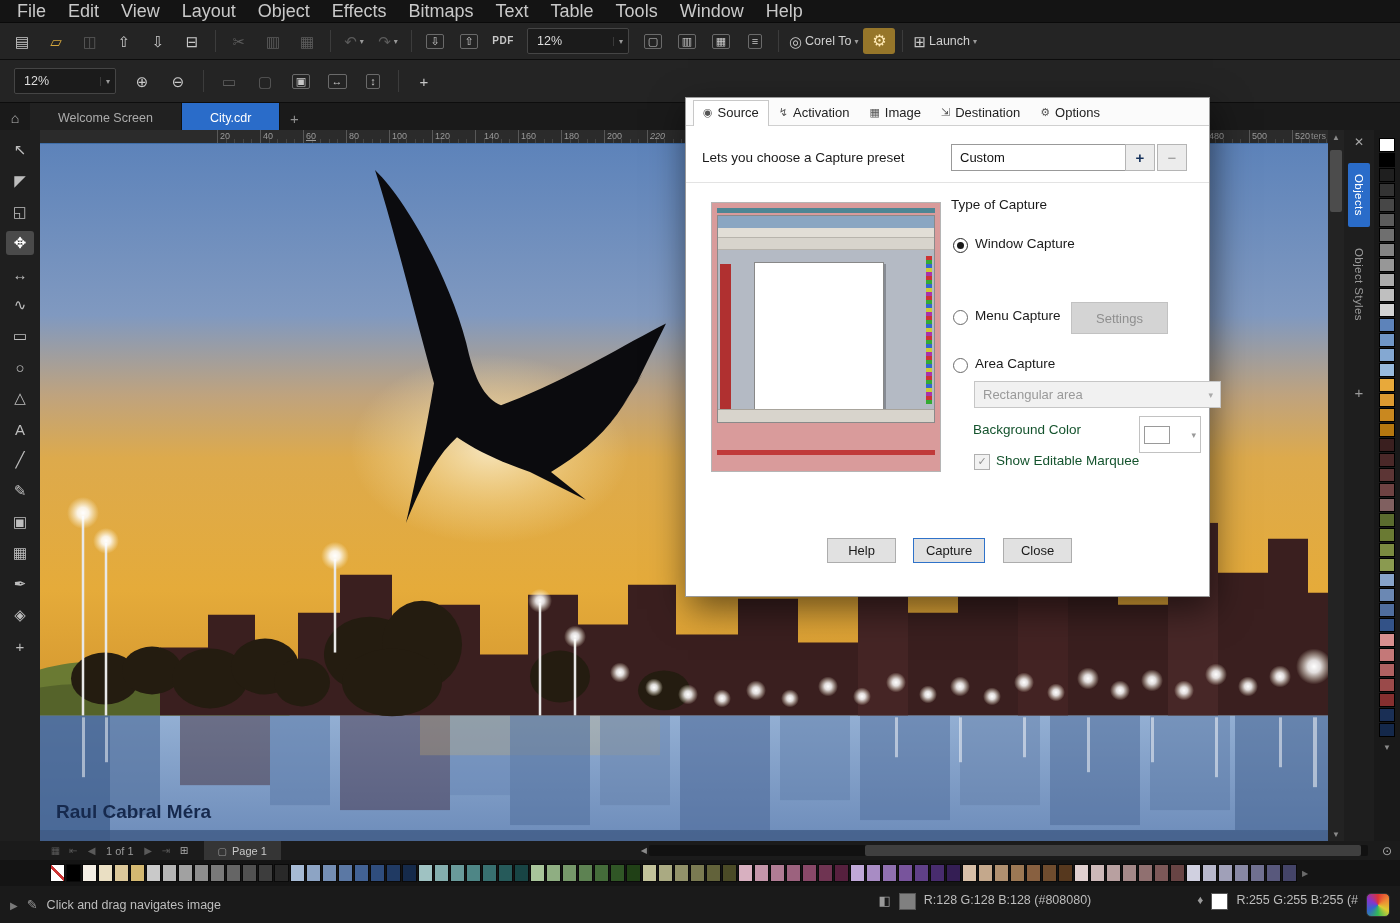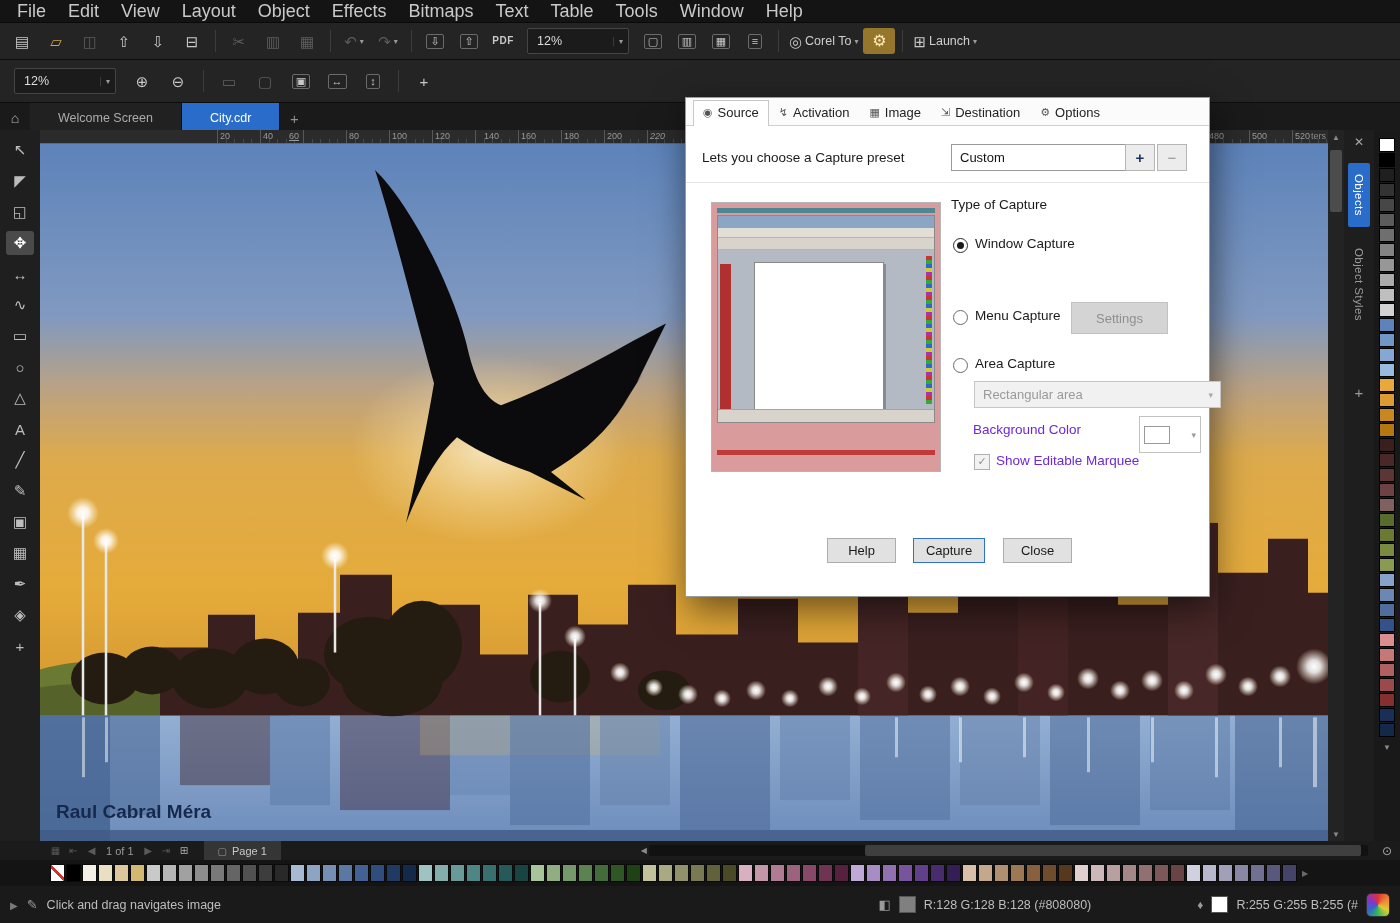--- a/index.html
+++ b/index.html
@@ -94,21 +94,21 @@
   .pal-row{display:flex;gap:1px}
   .pal-row .swatch{width:13px;height:16px;border:1px solid #0a0a0a}
   .swatch.none{background:linear-gradient(45deg,#fff 44%,#c33 44%,#c33 56%,#fff 56%)}
   .pal-arrow{color:#6a6a6a;font-size:8px;margin-left:5px}
   .pal-arrow::before{content:"▶"}
 
   
   .statusbar{position:absolute;left:0;right:0;bottom:0;height:37px;background:#1a1a1a;display:flex;align-items:center;padding:0 10px;font-size:12.5px;color:#bdbdbd;gap:9px}
   .sb-play::before{content:"▶";color:#7a7a7a;font-size:10px}
   .sb-edit::before{content:"✎";color:#9a9a9a;font-size:13px}
-  .sb-right{margin-left:auto;display:flex;align-items:center;gap:8px}
+  .sb-right{margin-left:auto;display:flex;gap:8px}
   .sb-fill-icon::before{content:"◧";color:#9a9a9a;font-size:13px}
   .sb-pen-icon::before{content:"♦";color:#9a9a9a;font-size:12px}
   .sb-swatch{width:15px;height:15px;border:1px solid #555;display:inline-block}
   .sb-gap{width:90px}
   .sb-logo{width:22px;height:22px;border-radius:5px;background:conic-gradient(#d33,#e83,#dc3,#3b5,#36c,#83c,#d33);border:1px solid #333}
 
   
   .dialog{position:absolute;left:685px;top:97px;width:523px;height:498px;background:#fff;border:1px solid #9a9a9a;
           box-shadow:3px 12px 34px rgba(0,0,0,.55);color:#1a1a1a;font-size:13px;z-index:50}
   .dlg-title{height:30px;display:flex;align-items:center;padding-left:9px;gap:8px}
@@ -147,21 +147,21 @@
               background:repeating-linear-gradient(#c33 0 4px,#3a3 4px 8px,#36c 8px 12px,#cc3 12px 16px,#a3a 16px 20px)}
   .pv-status{position:absolute;bottom:0;left:0;right:0;height:12px;background:#d8d4cc;border-top:1px solid #a8a49c}
   .pv-bottom{position:absolute;left:5px;right:5px;bottom:6px;height:38px;background:#d99b9b}
   .pv-redline{position:absolute;left:5px;right:5px;bottom:16px;height:5px;background:#c03a3a}
 
   .sec-label{position:absolute;left:265px;top:71px;font-size:13.5px}
   .radio{position:absolute;width:13px;height:13px;border-radius:50%;border:1px solid #6a6a6a;background:#fff}
   .radio.sel{border-color:#2b2b2b}
   .radio.sel::after{content:"";position:absolute;inset:3px;border-radius:50%;background:#1a1a1a}
   .rlabel{position:absolute;font-size:13.5px;color:#1a1a1a}
-  .rlabel.dim,.dimtext{color:#6d28d9}
+  .rlabel.dim,.dimtext{color:#14532d}
   .radio-window{left:267px;top:112px}
   .lbl-window{left:289px;top:110px}
   .combo-window{left:288px;top:136px;width:215px;height:25px;border-color:#5b9bd5}
   .radio-menu{left:267px;top:184px}
   .lbl-menu{left:289px;top:182px}
   .btn-settings{position:absolute;left:385px;top:176px;width:95px;height:30px;background:#d4d4d4;color:#8f8f8f;border:1px solid #c2c2c2;display:flex;align-items:center;justify-content:center;font-size:13px}
   .radio-area{left:267px;top:232px}
   .lbl-area{left:289px;top:230px}
   .combo-area{left:288px;top:255px;width:215px;height:25px}
   .bg-label{position:absolute;left:287px;top:296px;font-size:13.5px}
@@ -339,21 +339,21 @@
         <div class="tool">✒</div>
         <div class="tool">◈</div>
         <div class="tool">+</div>
       </div>
 
     <div class="canvas-wrap">
       <div class="ruler">
         <div style="position:absolute;inset:0">
             <span class="tick" style="left: 177px;">20</span>
             <span class="tick" style="left: 220px;">40</span>
-            <span class="tick" style="left: 246px; text-decoration: underline;">60</span>
+            <span class="tick" style="left: 263px; text-decoration: underline;">60</span>
             <span class="tick" style="left: 306px;">80</span>
             <span class="tick" style="left: 349px;">100</span>
             <span class="tick" style="left: 392px;">120</span>
             <span class="tick" style="left: 441px;">140</span>
             <span class="tick" style="left: 478px;">160</span>
             <span class="tick" style="left: 521px;">180</span>
             <span class="tick" style="left: 564px;">200</span>
             <span class="tick" style="left: 607px; font-style: italic;">220</span>
             <span class="tick" style="left: 650px;">240</span>
             <span class="tick" style="left: 693px;">260</span>

